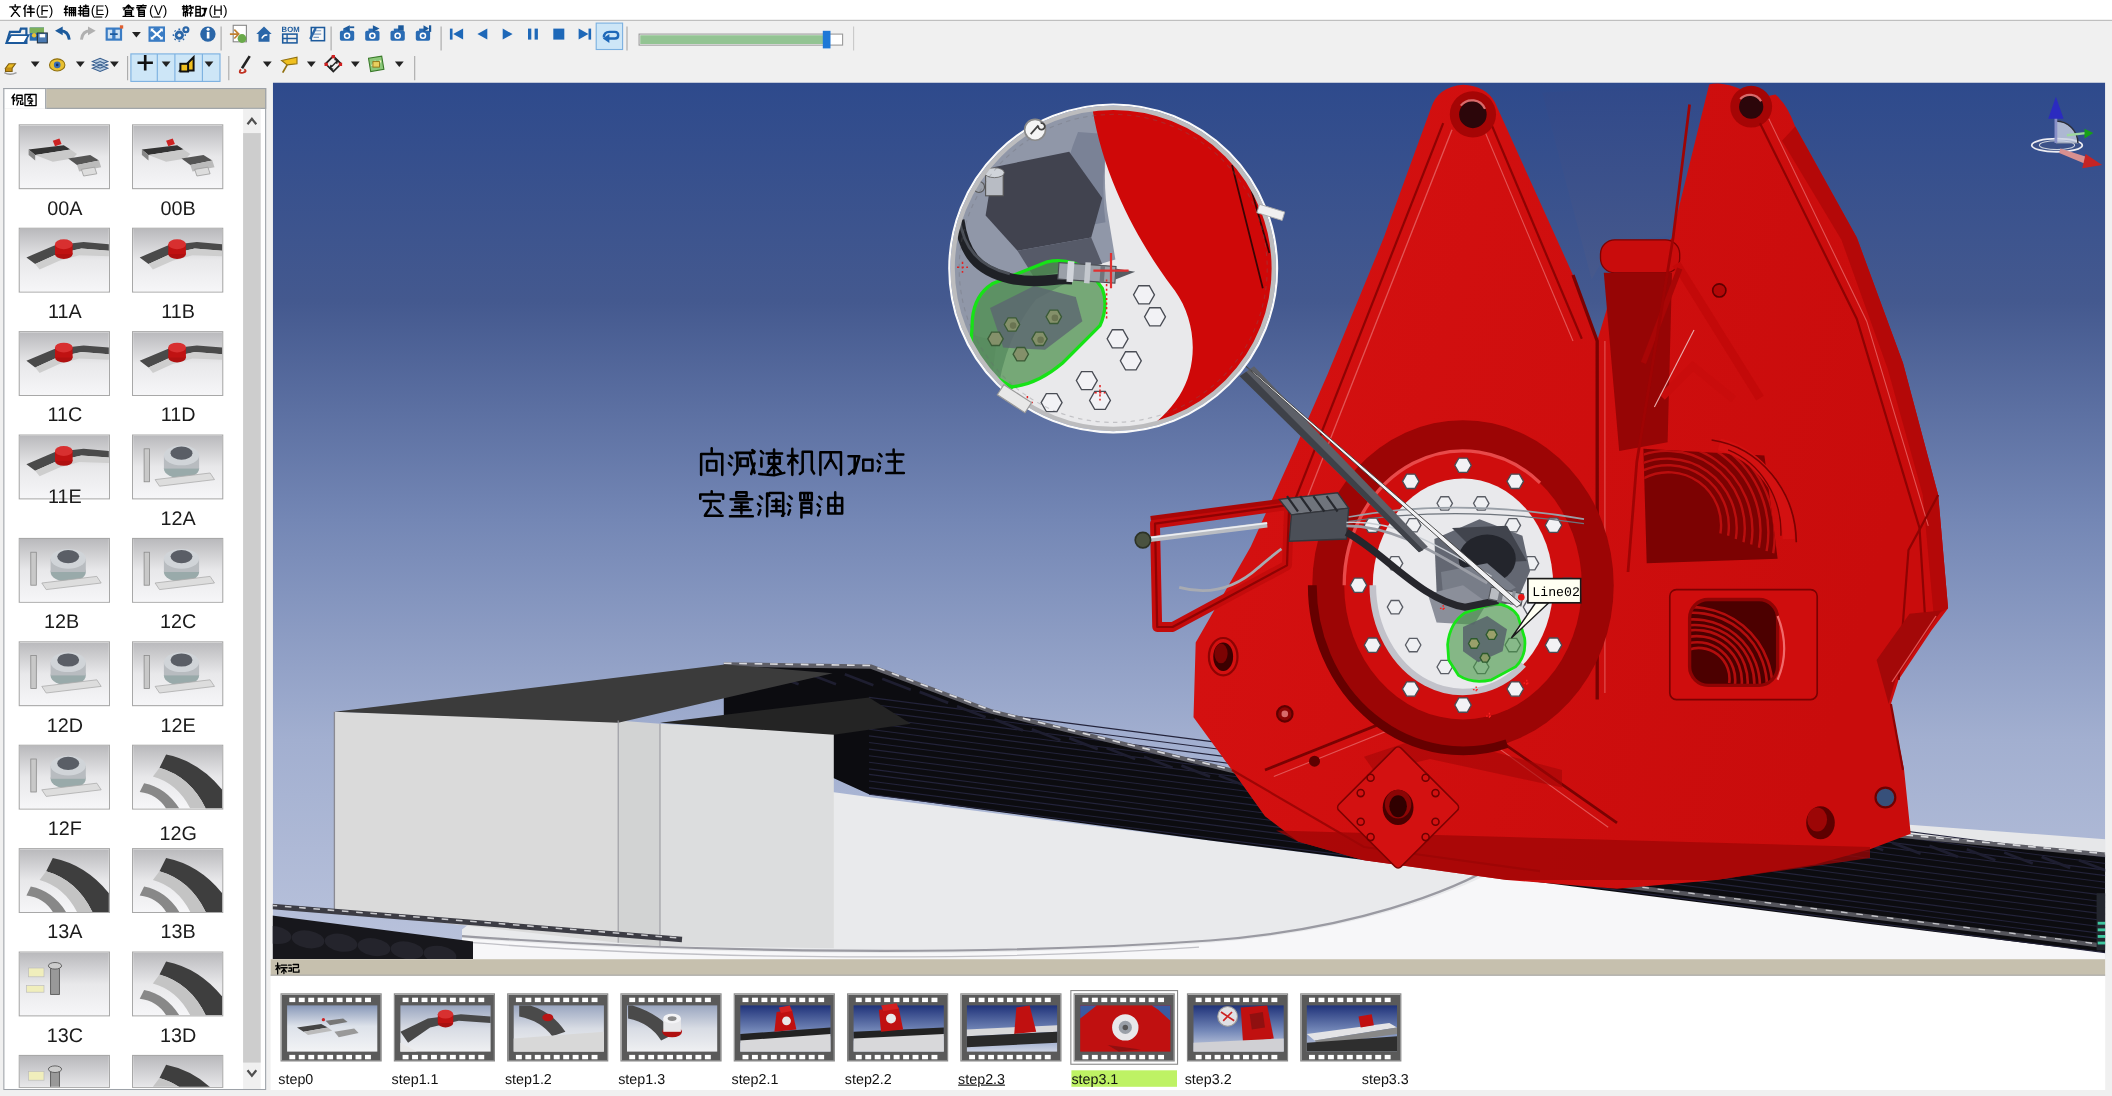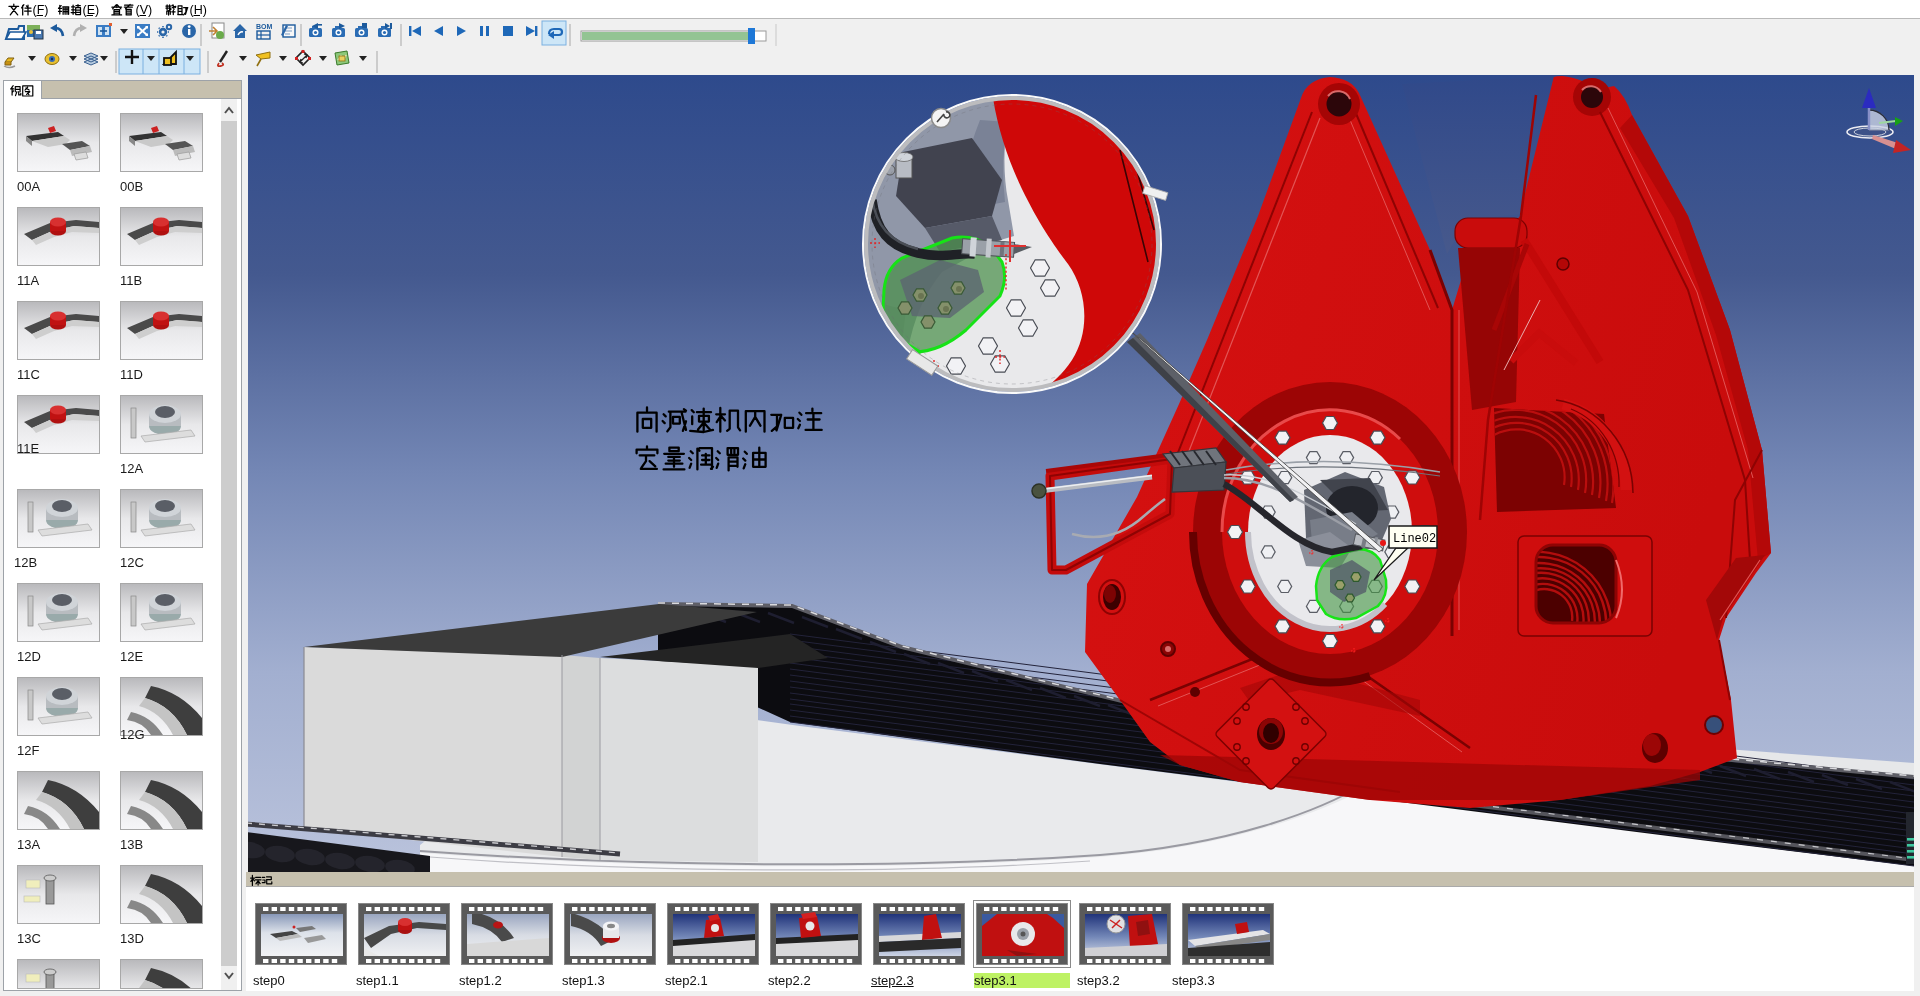--- a/index.html
+++ b/index.html
@@ -4,21 +4,21 @@
 html,body{width:1920px;height:996px;overflow:hidden;font-family:"Liberation Sans",sans-serif;background:#f0f0f0}
 .abs{position:absolute}
 #menubar{position:absolute;left:0;top:0;width:1920px;height:19px;background:#fff;border-bottom:1px solid #b9b9b9}
 #toolbars{position:absolute;left:0;top:20px;width:1920px;height:55px;background:#f0f0f0}
 #lpanel{position:absolute;left:3px;top:80px;width:239px;height:911px;background:#fff;border:1px solid #9da2a8}
 #tabbar{position:absolute;left:3px;top:80px;width:239px;height:19px;background:#c6c0ae;border:1px solid #9da2a8}
 #tabact{position:absolute;left:3px;top:80px;width:39px;height:19px;background:#fff;border:1px solid #9da2a8;border-bottom:none}
 #viewport{position:absolute;left:248px;top:75px;width:1666px;height:767px}
 #bpanel{position:absolute;left:246px;top:872px;width:1668px;height:119px;background:#fff}
 #bphead{position:absolute;left:246px;top:872px;width:1668px;height:15px;background:#c6c0ae;border-bottom:1px solid #aaa}
-.thlabel{position:absolute;font-size:13px;color:#1a1a1a;text-align:left;width:84px}
+.thlabel{position:absolute;font-size:18px;color:#1a1a1a;text-align:center;width:84px}
 .steplabel{position:absolute;font-size:13px;color:#111;text-align:left;width:96px}
 </style></head><body>
 <div id="menubar"></div>
 <svg class="abs" style="left:0;top:0" width="1920" height="19">
     <path d="M13.8,4.2 L13.8,5.6 M8.9,6.3 L18.6,6.3 M16.3,7.0 L10.3,14.9 M11.2,7.0 L17.7,14.9" stroke="#000" stroke-width="1.25" fill="none" stroke-linecap="round"></path>
     <path d="M22.7,5.4 L22.7,14.9 M23.9,4.7 L21.6,7.9 M28.0,5.2 L28.0,14.9 M26.4,5.8 L27.6,7.2 M25.0,8.1 L31.0,8.1 M24.6,11.1 L31.2,11.1" stroke="#000" stroke-width="1.25" fill="none" stroke-linecap="round"></path>
     <text x="32.5" y="14" font-size="12.5" fill="#000">(F)</text>
     <line x1="36.5" y1="15.5" x2="43" y2="15.5" stroke="#000" stroke-width="1"></line>
     <path d="M59.8,5.4 L59.8,14.1 M58.5,8.4 L61.5,8.4 M58.5,11.4 L61.5,11.4 M61.2,5.6 L59.1,7.5 M62.8,6.9 L68.8,6.9 M63.1,6.9 L63.1,14.3 M68.6,6.9 L68.6,14.3 M63.1,9.2 L68.6,9.2 M63.1,11.5 L68.6,11.5 M65.1,6.9 L65.1,14.3 M67.0,6.9 L67.0,14.3" stroke="#000" stroke-width="1.25" fill="none" stroke-linecap="round"></path>
     <path d="M71.6,6.9 L74.6,6.9 M73.1,5.2 L73.1,14.3 M71.6,9.8 L74.6,9.8 M71.1,12.6 L75.0,12.6 M75.9,5.7 L80.3,5.7 M78.0,4.6 L78.0,6.9 M75.7,7.7 L80.5,7.7 M75.7,7.7 L75.7,14.6 M80.5,7.7 L80.5,14.6 M75.7,10.0 L80.5,10.0 M75.7,12.3 L80.5,12.3 M75.7,14.6 L80.5,14.6" stroke="#000" stroke-width="1.25" fill="none" stroke-linecap="round"></path>
@@ -391,21 +391,21 @@
     <rect x="10" y="12" width="5" height="30" fill="#c8c8c8" stroke="#888" stroke-width="0.7"></rect>
     <path d="M20,40 L70,34 L74,40 L24,46 Z" fill="#ddd" stroke="#aaa" stroke-width="0.7"></path>
   </svg>
 <div class="thlabel" style="left:17px;top:743px">12F</div>
 <svg class="abs" style="left:120px;top:677px;border:1px solid #a8a8a8" width="83" height="59" viewBox="0 0 81 57" preserveAspectRatio="xMidYMin slice">
     <rect x="0" y="0" width="81" height="57" fill="url(#tg)"></rect>
     <path d="M30,8 Q60,14 81,40 L81,57 L66,57 Q52,28 24,20 Z" fill="#3e3e3e"></path>
     <path d="M24,20 Q52,28 66,57 L52,57 Q40,34 18,28 Z" fill="#c4c4c4"></path>
     <path d="M10,34 Q30,38 42,57 L30,57 Q22,44 6,42 Z" fill="#888"></path>
   </svg>
-<div class="thlabel" style="left:120px;top:727px">12G</div>
+<div class="thlabel" style="left:120px;top:748px">12G</div>
 <svg class="abs" style="left:17px;top:771px;border:1px solid #a8a8a8" width="83" height="59" viewBox="0 0 81 57" preserveAspectRatio="xMidYMin slice">
     <rect x="0" y="0" width="81" height="57" fill="url(#tg)"></rect>
     <path d="M30,8 Q60,14 81,40 L81,57 L66,57 Q52,28 24,20 Z" fill="#3e3e3e"></path>
     <path d="M24,20 Q52,28 66,57 L52,57 Q40,34 18,28 Z" fill="#c4c4c4"></path>
     <path d="M10,34 Q30,38 42,57 L30,57 Q22,44 6,42 Z" fill="#888"></path>
   </svg>
 <div class="thlabel" style="left:17px;top:837px">13A</div>
 <svg class="abs" style="left:120px;top:771px;border:1px solid #a8a8a8" width="83" height="59" viewBox="0 0 81 57" preserveAspectRatio="xMidYMin slice">
     <rect x="0" y="0" width="81" height="57" fill="url(#tg)"></rect>
     <path d="M30,8 Q60,14 81,40 L81,57 L66,57 Q52,28 24,20 Z" fill="#3e3e3e"></path>
@@ -1042,14 +1042,14 @@
     <rect x="50.0" y="55" width="5.4" height="4" fill="#fff"></rect>
     <rect x="58.599999999999994" y="55" width="5.4" height="4" fill="#fff"></rect>
     <rect x="67.19999999999999" y="55" width="5.4" height="4" fill="#fff"></rect>
     <rect x="75.8" y="55" width="5.4" height="4" fill="#fff"></rect>
     <rect x="5" y="10" width="82" height="42" fill="url(#fgC)"></rect>
     <path d="M5,36 L80,26 L87,30 L12,42 Z" fill="#e4e4e6"></path>
     <path d="M12,42 L87,30 L87,36 L16,46 Z" fill="#888"></path>
     <path d="M52,20 L64,18 L66,28 L54,30 Z" fill="#c01010"></path>
     <path d="M5,44 L87,38 L87,52 L5,52 Z" fill="#2e2e2e"></path>
   </svg>
-<div class="steplabel" style="left:1172px;top:973px;">step3.3</div>
+<div class="steplabel" style="left:1238px;top:973px;">step3.3</div>
 <div class="abs" style="left:0;top:991px;width:1920px;height:5px;background:#f0f0f0"></div>
 <div class="abs" style="left:1914px;top:75px;width:6px;height:921px;background:#f0f0f0"></div>
 </body></html>

